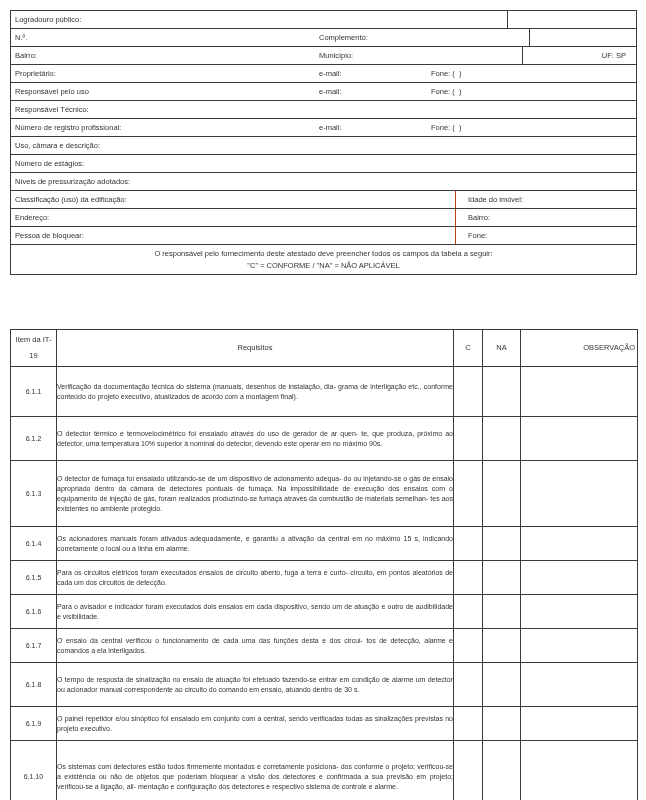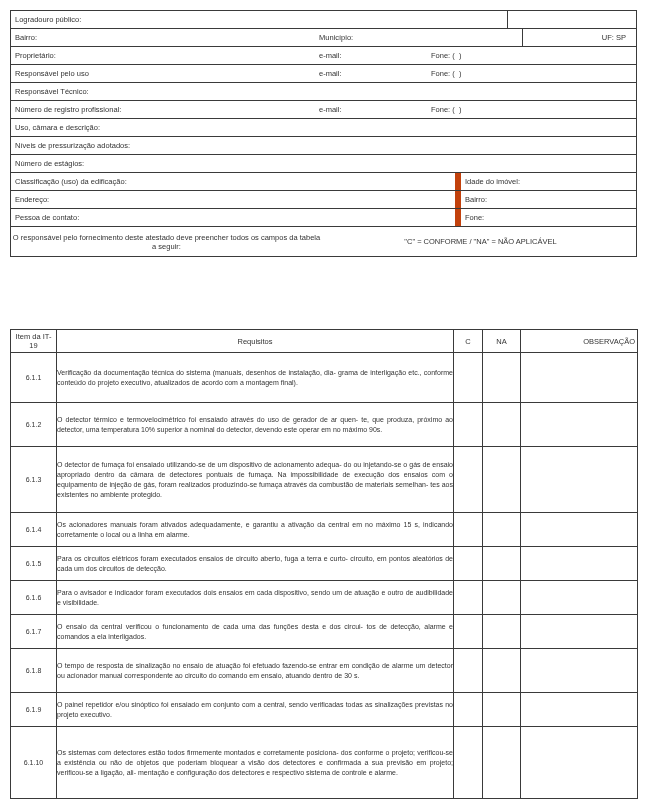--- a/index.html
+++ b/index.html
@@ -21,58 +21,63 @@
     font-size:7.5px;line-height:9px;white-space:pre;
   }
   .frow + .frow{border-top:1px solid #3a3a3a;}
   .frow .lab{padding-left:4px;white-space:pre;}
   .frow .mid{position:absolute;left:308px;white-space:pre;}
   .frow .fone{position:absolute;left:420px;white-space:pre;}
   .frow .uf{position:absolute;right:10px;white-space:pre;}
   .vdiv{position:absolute;top:0;bottom:0;width:1px;background:#3a3a3a;}
   .frow .rcell{
     position:absolute;left:444px;right:0;top:0;bottom:0;
-    border-left:6px solid #c2410c;display:flex;align-items:center;
-    padding-left:4px;white-space:pre;
+    border-left:1px solid #c2410c;display:flex;align-items:center;
+    padding-left:12px;white-space:pre;
   }
   .instr-row{
-    height:29px;flex-direction:row;justify-content:center;
+    height:29px;flex-direction:column;justify-content:center;
     text-align:center;align-items:center;gap:3px;white-space:normal;
   }
   .instr-row div{width:100%;}
 
   
   .checklist{
     position:absolute;left:10px;top:329px;width:627px;
     border-collapse:collapse;table-layout:fixed;background:#fff;
   }
   .checklist td,.checklist th{
     border:1px solid #3a3a3a;vertical-align:middle;
     font-size:7px;font-weight:normal;color:#333;
     padding:0;overflow:hidden;
   }
-  .checklist th{font-size:7.5px;text-align:center;line-height:9px;padding:2px;}
+  .checklist th{font-size:7.5px;text-align:center;line-height:16px;padding:2px;}
   .checklist th.req-h{font-weight:normal;}
   .item-cell{text-align:center;font-size:7.5px;}
   .req-cell{
     text-align:justify;padding:3px 7px;line-height:10px;
   }
 </style>
 </head>
 <body>
 
 <div class="page">
 
   <div class="form-table">
 
     <div class="frow">
       <span class="lab">Logradouro público:</span>
       <span class="vdiv" style="left:496px"></span>
     </div>
 
+    <div class="frow">
+      <span class="lab">N.º.</span>
+      <span class="mid">Complemento:</span>
+      <span class="vdiv" style="left:518px"></span>
+    </div>
 
     <div class="frow">
       <span class="lab">Bairro:</span>
       <span class="mid">Município:</span>
       <span class="vdiv" style="left:511px"></span>
       <span class="uf">UF: SP</span>
     </div>
 
     <div class="frow">
       <span class="lab">Proprietário:</span>
@@ -95,40 +100,40 @@
       <span class="mid">e-mail:</span>
       <span class="fone">Fone: (  )</span>
     </div>
 
     <div class="frow">
       <span class="lab">Uso, câmara e descrição:</span>
     </div>
 
 
     <div class="frow">
+      <span class="lab">Número de estágios:</span>
+    </div>
+
+    <div class="frow">
       <span class="lab">Níveis de pressurização adotados:</span>
-    </div>
-
-    <div class="frow">
-      <span class="lab">Número de estágios:</span>
     </div>
 
     <div class="frow">
       <span class="lab">Classificação (uso) da edificação:</span>
       <span class="rcell">Idade do imóvel:</span>
     </div>
 
     <div class="frow">
       <span class="lab">Endereço:</span>
       <span class="rcell">Bairro:</span>
     </div>
 
 
     <div class="frow">
-      <span class="lab">Pessoa de contato:</span>
+      <span class="lab">Pessoa de bloquear:</span>
       <span class="rcell">Fone:</span>
     </div>
 
     <div class="frow instr-row">
       <div>O responsável pelo fornecimento deste atestado deve preencher todos os campos da tabela a seguir:</div>
       <div>"C" = CONFORME / "NA" = NÃO APLICÁVEL</div>
     </div>
 
   </div>
 

